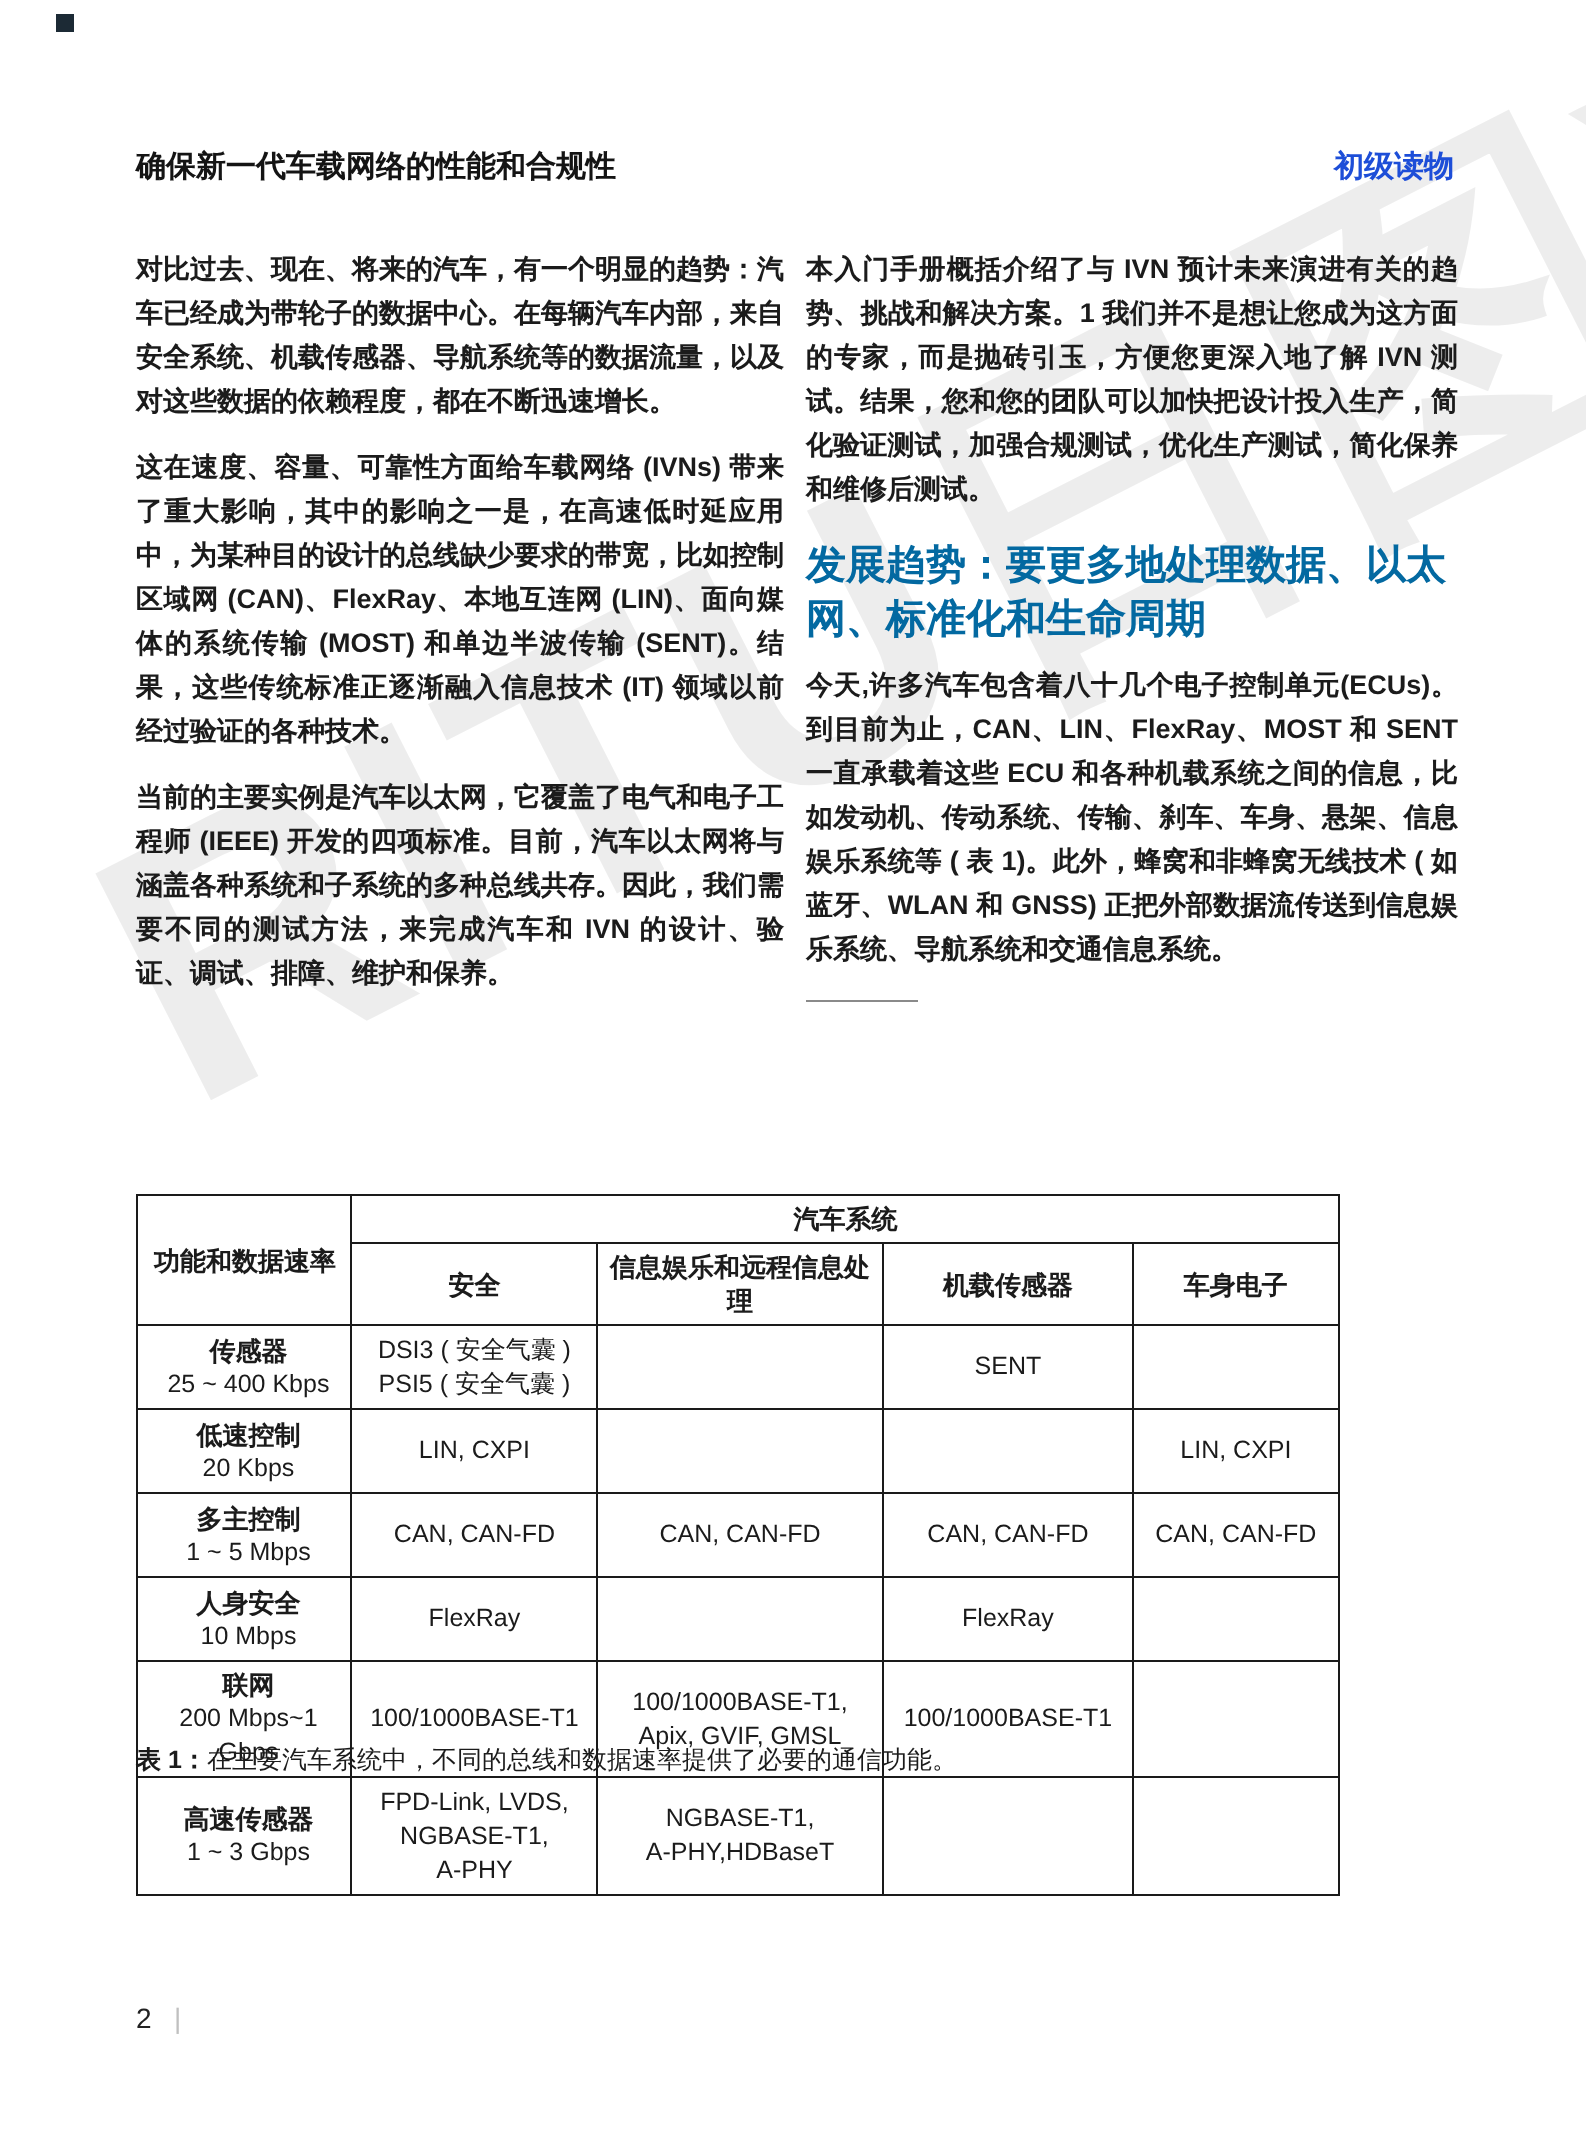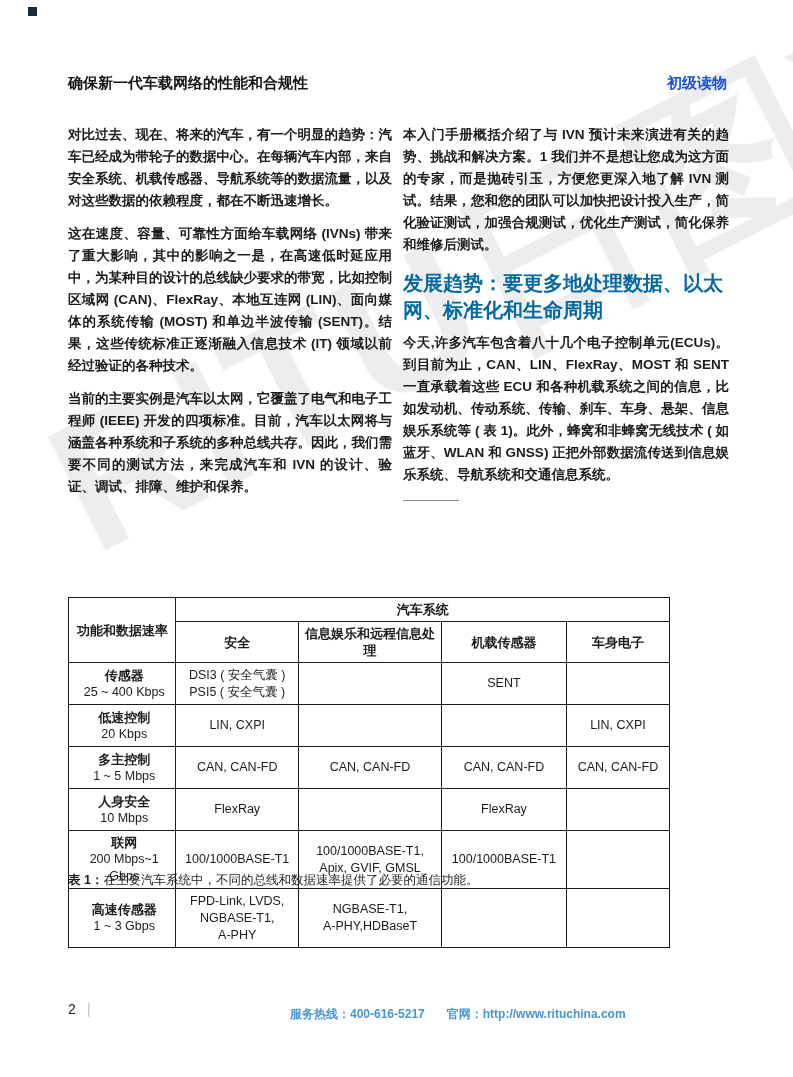--- a/index.html
+++ b/index.html
@@ -217,17 +217,14 @@
   </tbody>
     </table>
 
   <div class="table-caption">
     <span class="cap-label">表 1：</span><span>在主要汽车系统中，不同的总线和数据速率提供了必要的通信功能。</span>
   </div>
 
   <div class="footer-pageno">2</div>
   <div class="footer-divider">|</div>
 
-  <div class="footer-links" style="color:#4795d2;">
-    <span>服务热线：</span><span>400-616-5217</span><span class="gap"></span><span>官网：</span><span>http://www.rituchina.com</span>
-  </div>
 
 </div>
 
 </body></html>

